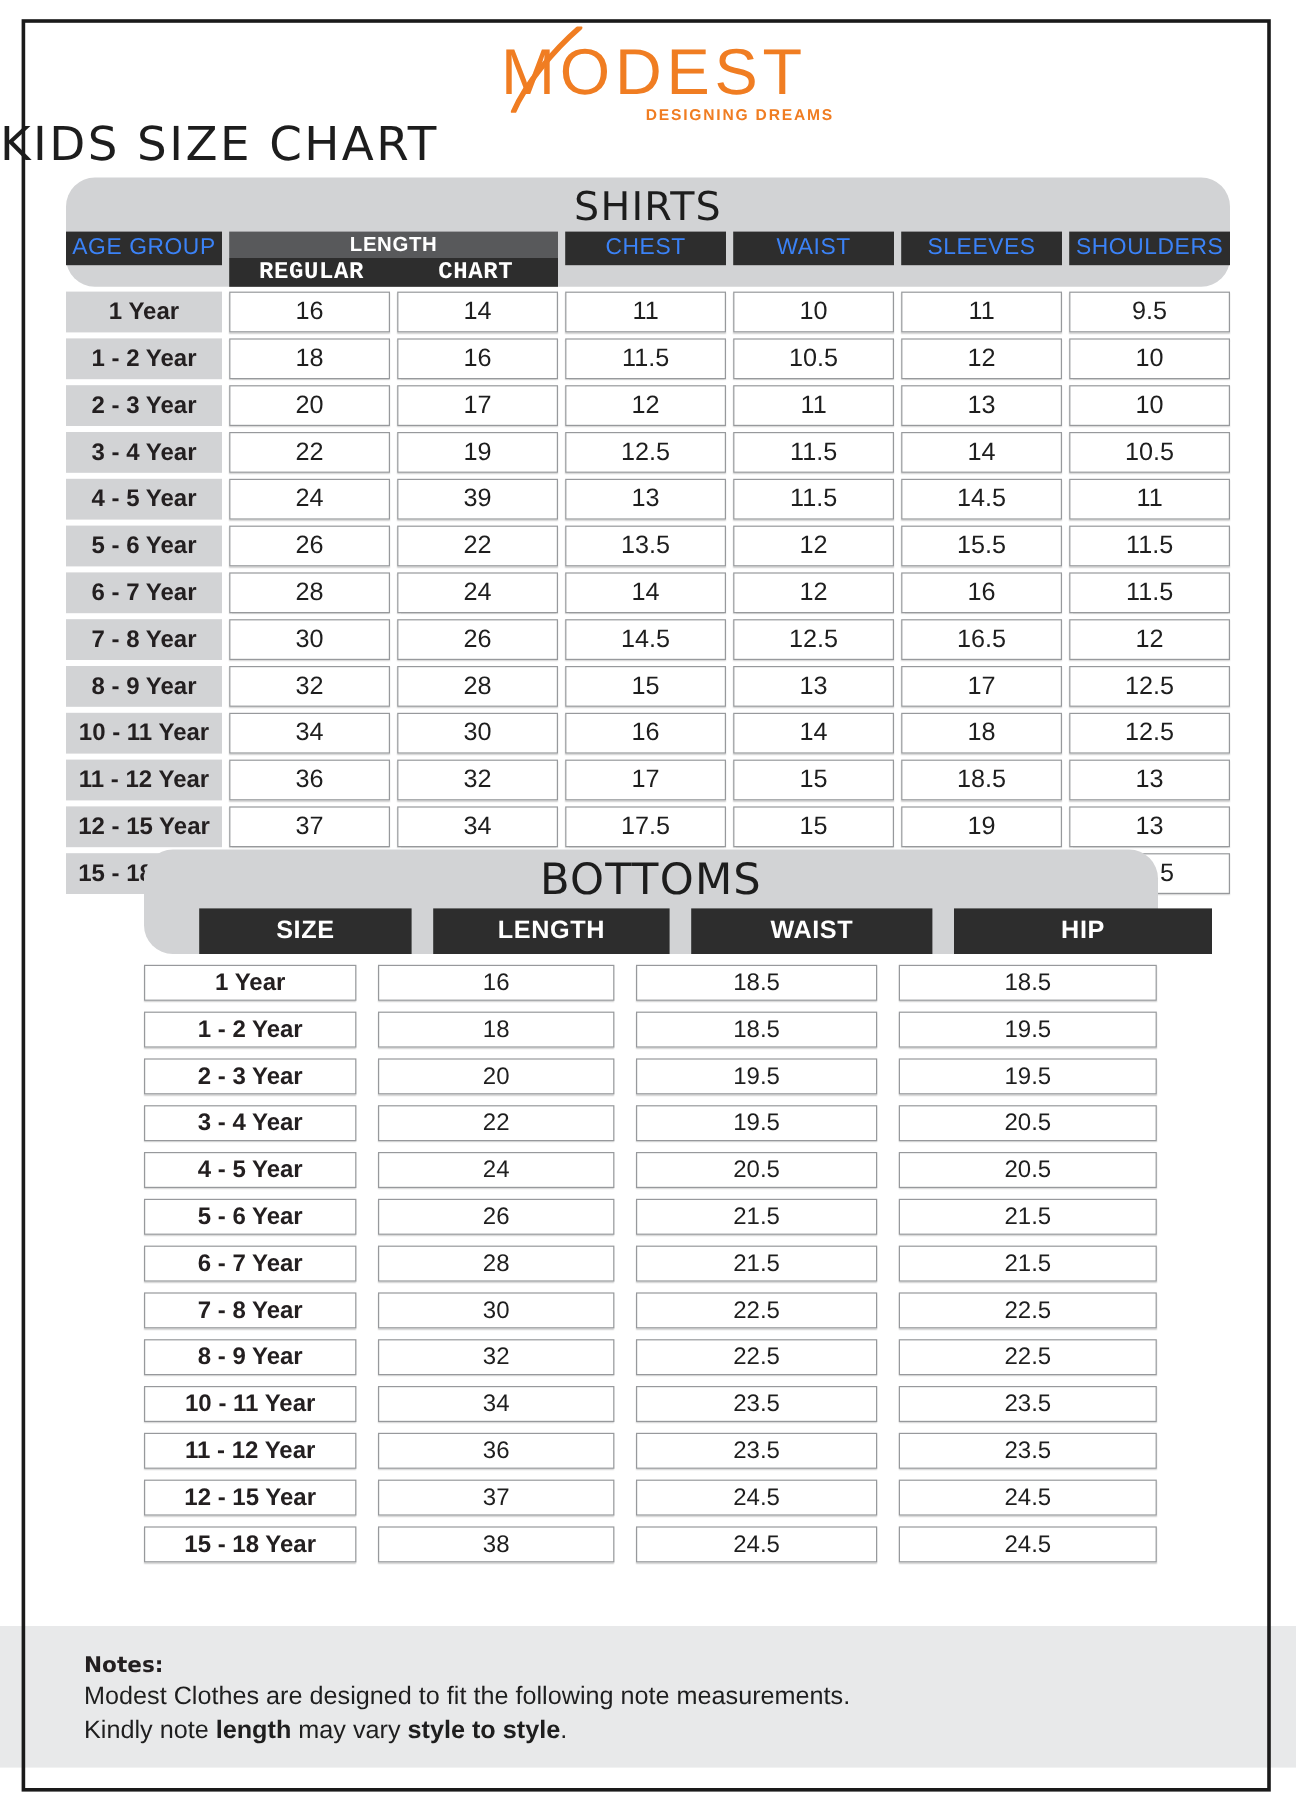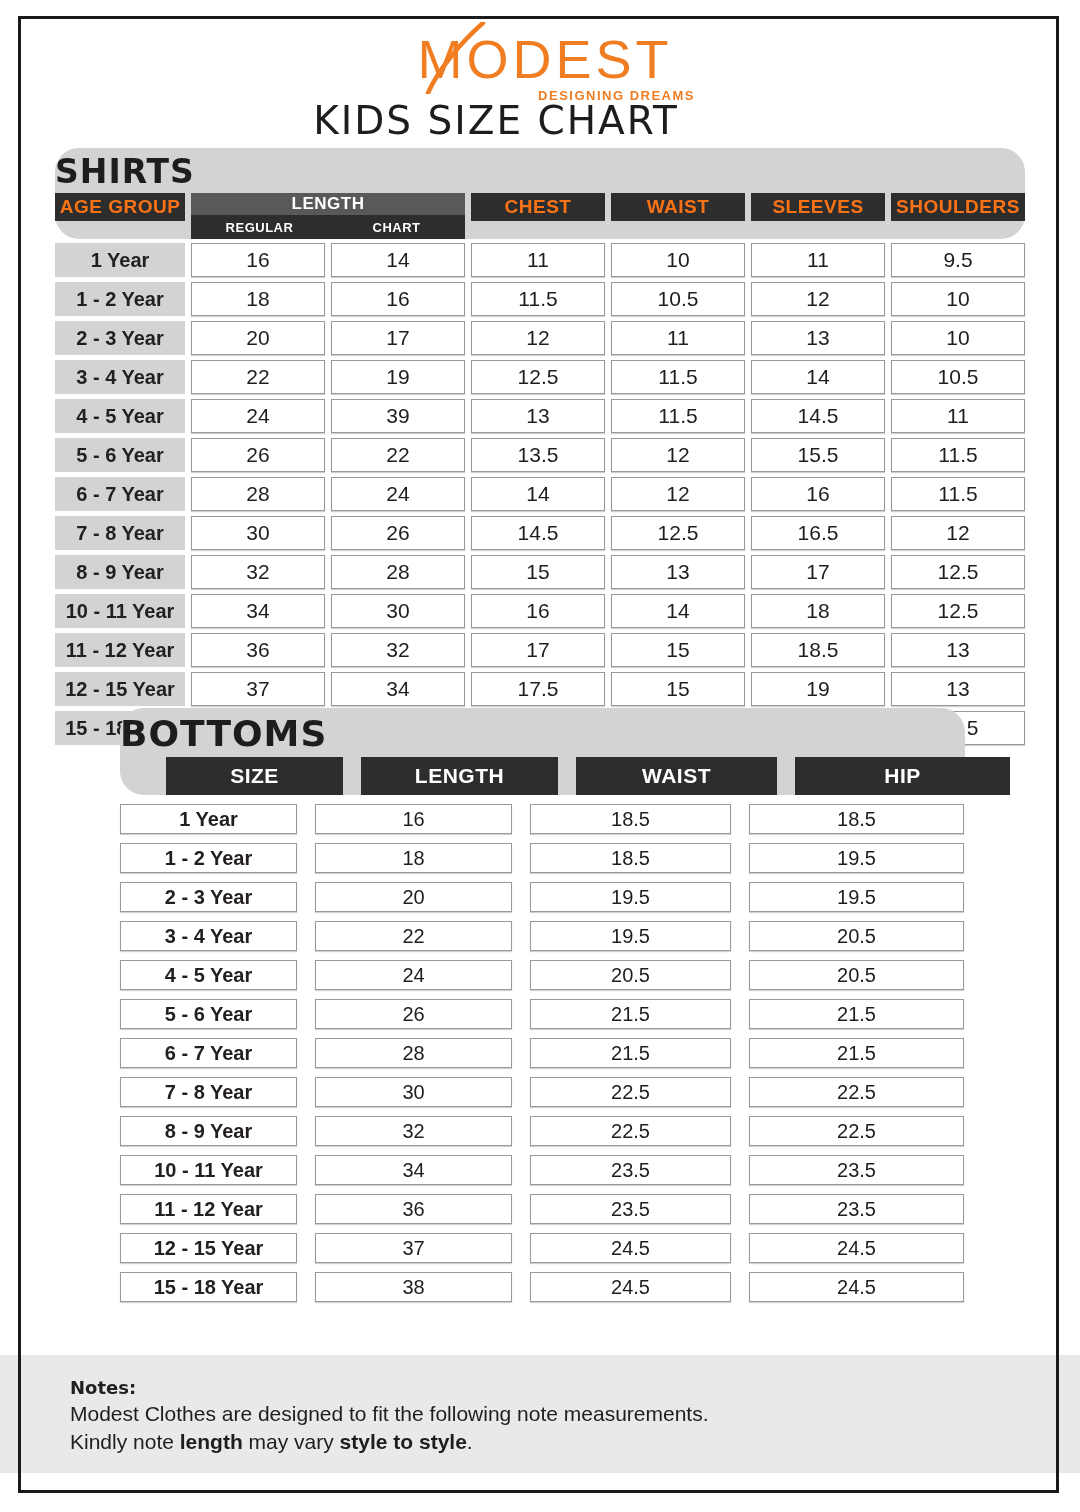--- a/index.html
+++ b/index.html
@@ -14,45 +14,45 @@
     background:transparent;
   }
   
   .logo-wrap{position:absolute;top:22px;left:0;width:1080px;text-align:center;z-index:2;}
   .logo-svg{display:block;margin:0 auto;}
   .tagline{
     width:330px;margin:-6px auto 0;text-align:right;padding-right:10px;box-sizing:border-box;
     font-size:13px;font-weight:bold;letter-spacing:1.5px;color:#f07d22;
   }
   .page-title{
-    position:absolute;top:98px;left:0;width:992px;text-align:center;
+    position:absolute;top:98px;left:0;width:992px;
     font-family:"DejaVu Sans", sans-serif;font-size:39px;letter-spacing:2px;color:#1d1d1d;z-index:2;
   }
   
   .shirts-section{position:absolute;top:148px;left:55px;width:970px;z-index:2;}
   .banner{background:#d2d3d5;border-radius:24px;}
   .banner-title{
-    text-align:left;font-family:"DejaVu Sans", sans-serif;font-weight:bold;
+    text-align:center;font-family:"DejaVu Sans", sans-serif;font-weight:normal;
     font-size:33px;letter-spacing:1px;color:#1d1d1d;padding:4px 0 2px;
   }
   .shirt-grid{display:grid;grid-template-columns:130px 134px 134px 134px 134px 134px 134px;column-gap:6px;}
   .header-row{height:46px;}
   .hcell{
-    background:#2d2d2d;color:#f97316;font-weight:bold;font-size:19px;letter-spacing:.5px;
+    background:#2d2d2d;color:#3b82f6;font-weight:normal;font-size:19px;letter-spacing:.5px;
     display:flex;align-items:center;justify-content:center;height:28px;box-sizing:border-box;
   }
   .length-group{grid-column:2 / span 2;display:flex;flex-direction:column;height:46px;}
   .length-top{
     height:22px;background:#58595b;color:#fff;font-weight:bold;font-size:17px;
     display:flex;align-items:center;justify-content:center;letter-spacing:.5px;
   }
   .length-bottom{height:24px;background:#2d2d2d;display:flex;}
   .length-bottom span{
-    flex:1;color:#fff;font-weight:bold;font-size:13px;letter-spacing:.5px;
-    display:flex;align-items:center;justify-content:center;
+    flex:1;color:#fff;font-weight:bold;font-size:20px;letter-spacing:.5px;
+    display:flex;align-items:center;justify-content:center;font-family:Liberation Mono, monospace;
   }
   .shirt-body{margin-top:4px;}
   .shirt-row{display:grid;grid-template-columns:130px 134px 134px 134px 134px 134px 134px;column-gap:6px;margin-bottom:5px;}
   .cell{display:flex;align-items:center;justify-content:center;box-sizing:border-box;}
   .age-cell{background:#d2d3d5;font-weight:bold;font-size:20px;height:34px;}
   .val-cell{
     background:#fff;border:1px solid #97999c;height:34px;font-size:21px;color:#1e1e1e;
     box-shadow:0 1px 1px rgba(0,0,0,.18);
   }
   

